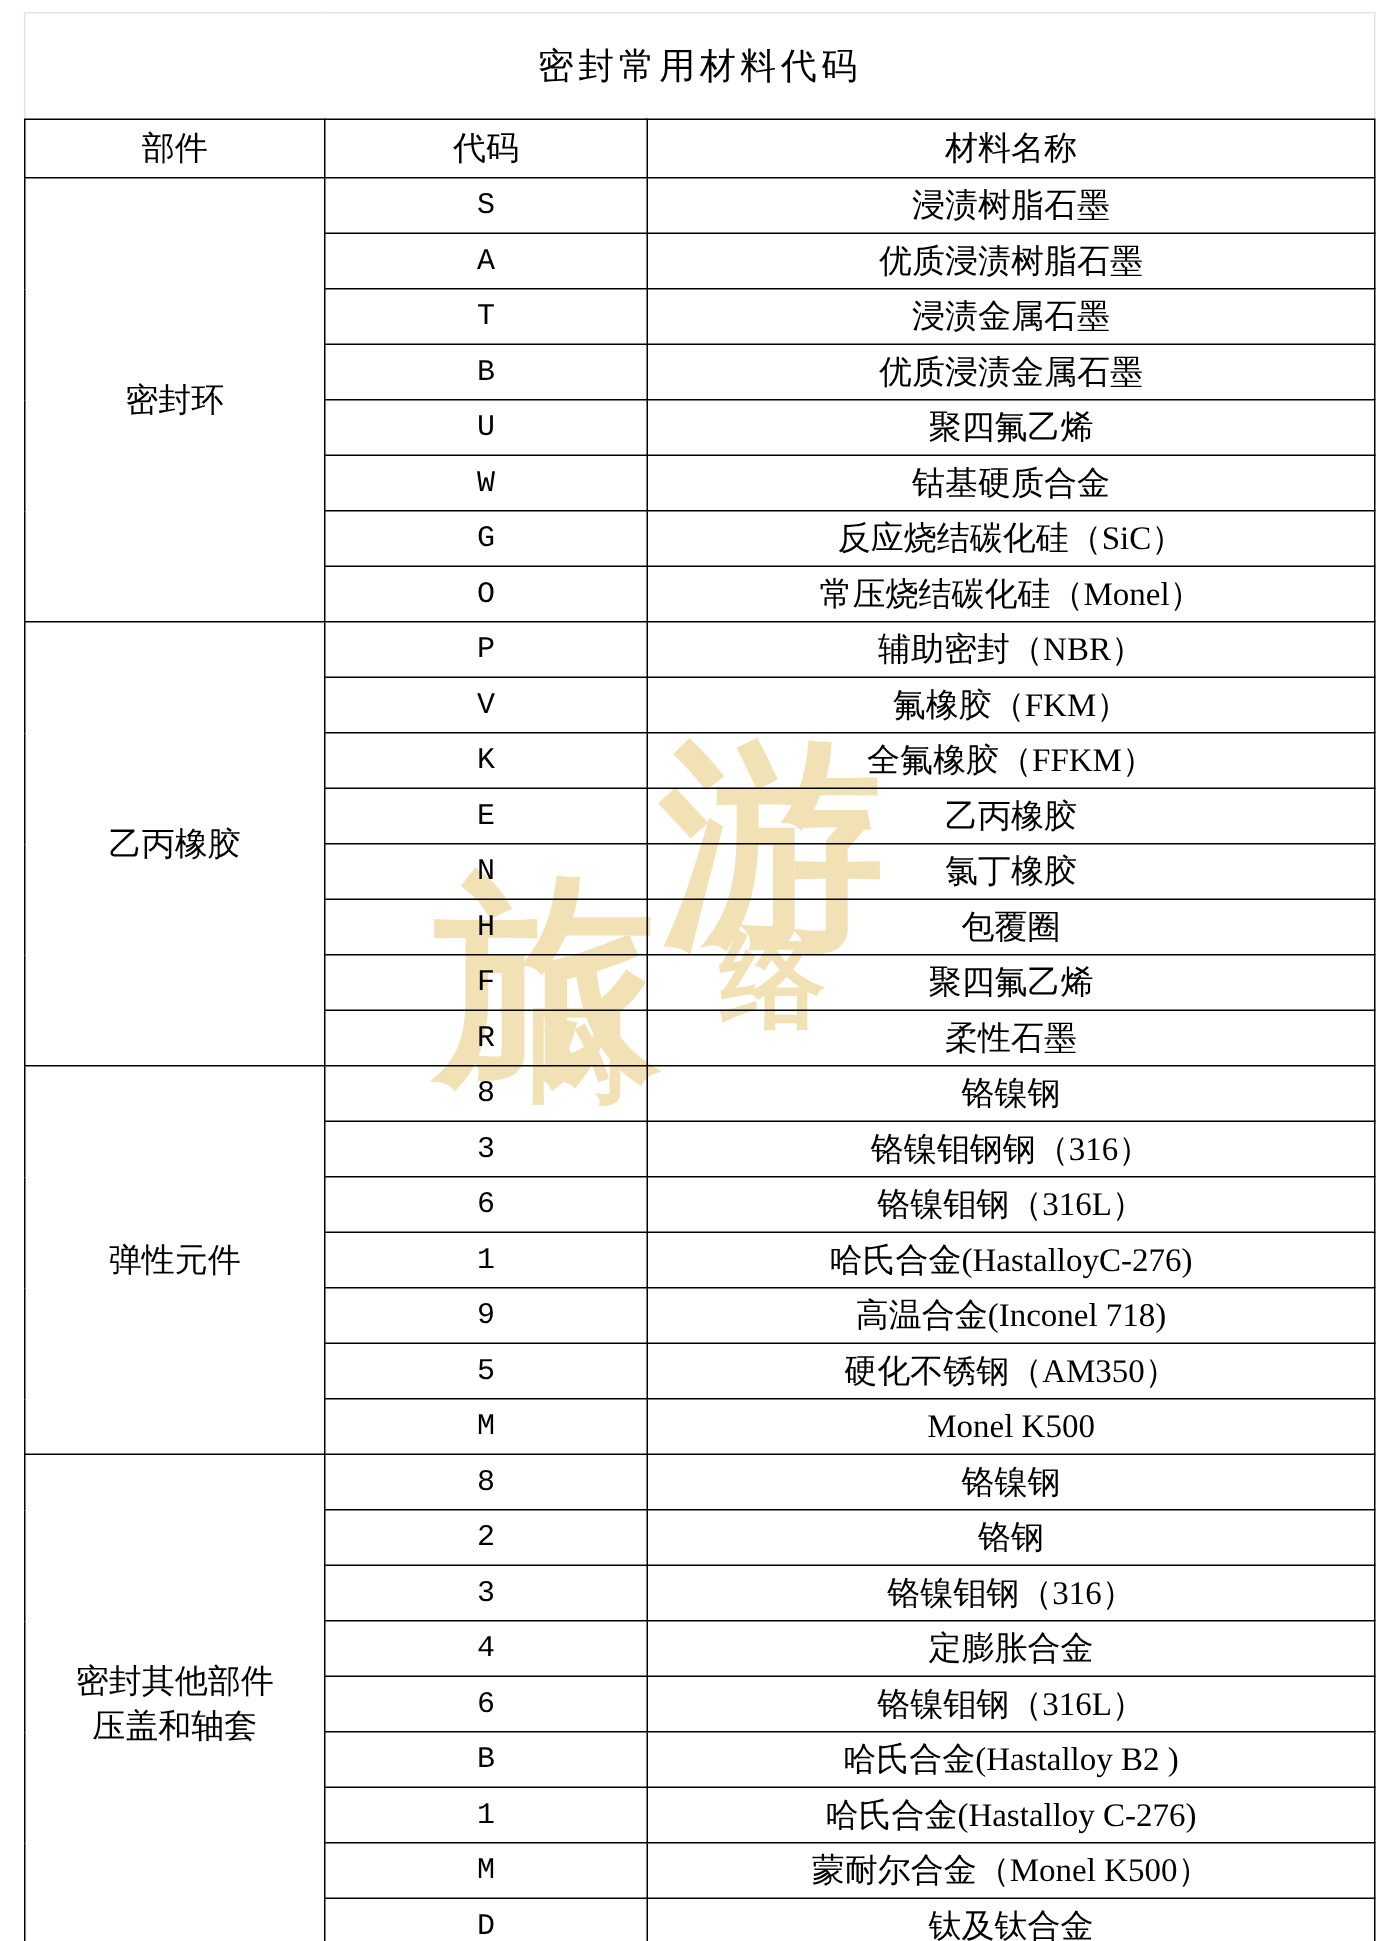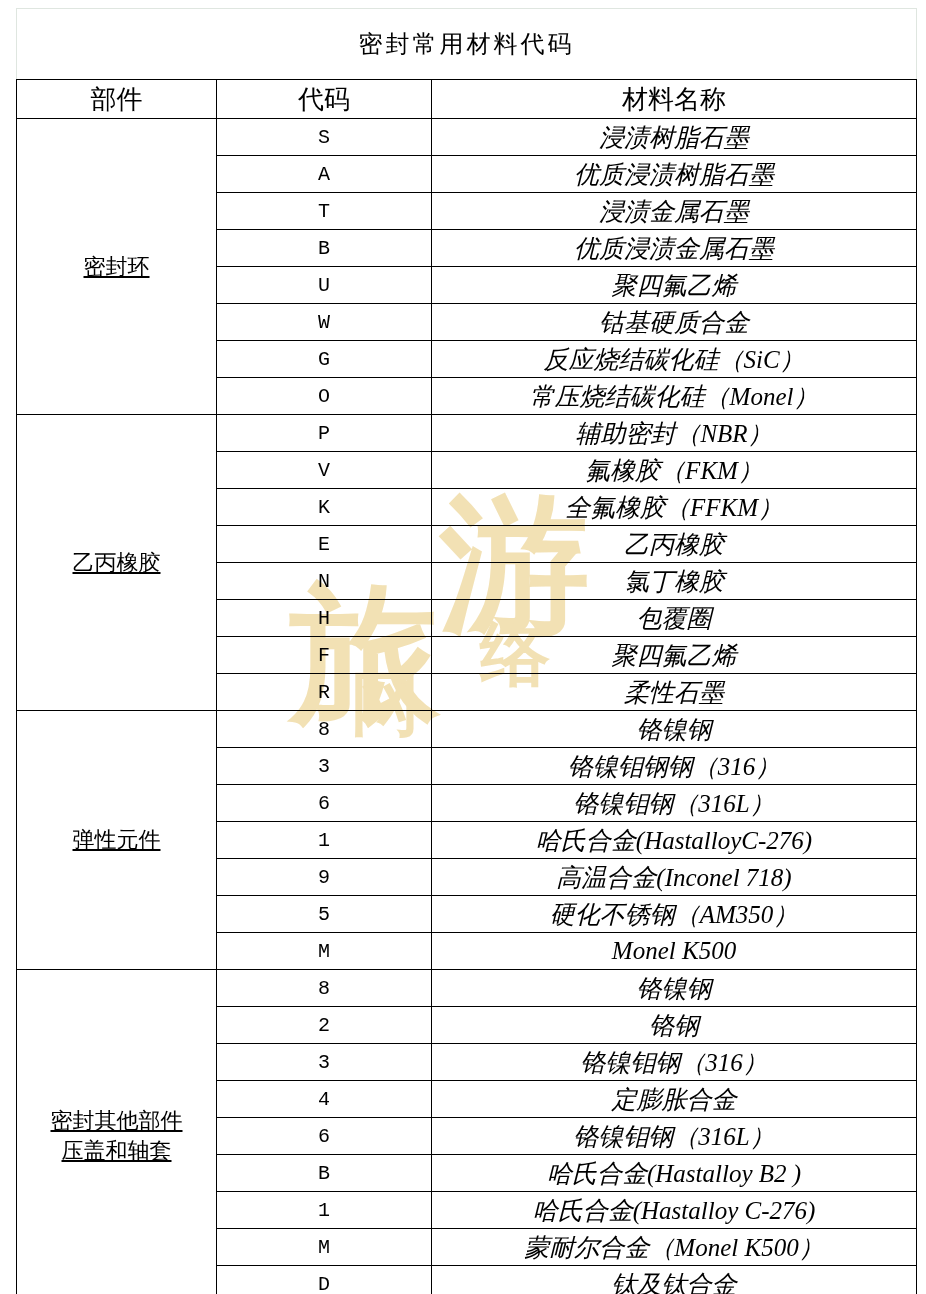--- a/index.html
+++ b/index.html
@@ -63,40 +63,38 @@
   .title-cell {
     border: 1px solid #dfe6e0 !important;
     border-bottom: 1px solid #000000 !important;
     height: 70px;
     font-size: 24px;
     font-weight: bold;
     letter-spacing: 3px;
   }
   .hdr {
     height: 38px;
-    font-size: 26px;
+    font-size: 22px;
     font-weight: bold;
     margin-top: 20px;
   }
   .part-cell {
     font-size: 22px;
     line-height: 1.35;
-    text-decoration: underline;
   }
   .code-cell {
     height: 36px;
     font-size: 20px;
     font-family: "Liberation Mono", "DejaVu Sans Mono", monospace;
   }
   .name-cell {
     height: 36px;
-    font-size: 25px;
+    font-size: 22px;
     text-align: left;
     padding-left: 12px;
-    font-style: italic;
   }
   col.c-part { width: 200px; }
   col.c-code { width: 215px; }
   col.c-name { width: 485px; }
 </style>
 </head>
 <body>
 
 <div class="page">
 

